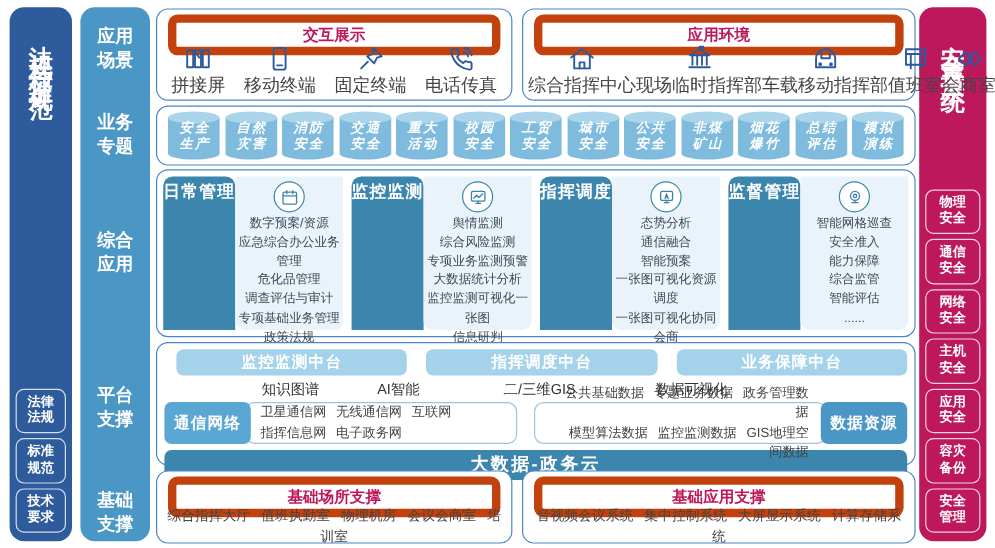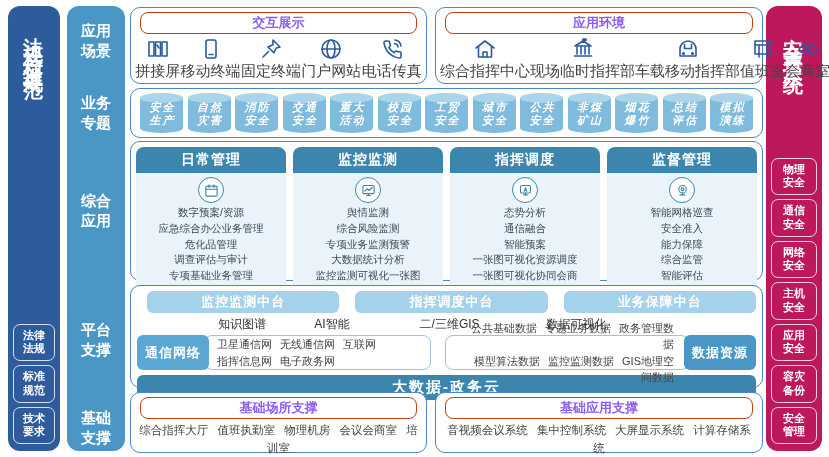--- a/index.html
+++ b/index.html
@@ -20,22 +20,22 @@
 
   
   .col-cat{position:absolute;left:67px;top:6px;width:58px;height:445px;background:#4a96c5;border-radius:12px;}
   .cat{position:absolute;left:0;width:100%;text-align:center;color:#fff;font-weight:bold;
     font-size:15px;line-height:1.35;transform:translateY(-50%);}
   .cat span{display:inline-block;width:34px;}
   .cat0{top:35px}.cat1{top:107px}.cat2{top:205px}.cat3{top:334px}.cat4{top:422px}
 
   
   .panel{border:1.5px solid #4a86c8;border-radius:10px;background:#fff;position:relative;box-sizing:border-box;}
-  .pill-head{position:absolute;top:4px;left:9px;right:9px;height:20px;border:1px solid #c2410c;
-    border-radius:8px;text-align:center;font-weight:bold;color:#8b5cf6;font-size:13px;line-height:20px;background:#fff;}
+  .pill-head{position:absolute;top:4px;left:9px;right:9px;height:20px;border:7px solid #c2410c;
+    border-radius:8px;text-align:center;font-weight:bold;color:#be185d;font-size:13px;line-height:20px;background:#fff;}
 
   
   .row1{position:absolute;left:130px;top:7px;width:633px;height:77px;display:flex;gap:8px;}
   .p-left{width:297px;} .p-right{flex:1;}
   .icon-row{position:absolute;top:29px;left:4px;right:4px;bottom:3px;display:flex;
     justify-content:space-around;align-items:flex-start;}
   .icon-item{display:flex;flex-direction:column;align-items:center;gap:1px;}
   .icon-item svg{width:24px;height:24px;stroke:#2d5a9e;fill:none;stroke-width:1.6;
     stroke-linecap:round;stroke-linejoin:round;}
   .icon-label{font-size:15px;color:#444;white-space:nowrap;}
@@ -48,21 +48,21 @@
   .cyl .cm{position:absolute;top:5px;bottom:5px;left:0;right:0;background:#7fbbdc;}
   .cyl .ct{position:absolute;top:0;left:0;right:0;height:10px;border-radius:50%;background:#a9d4ea;}
   .cyl .cb{position:absolute;bottom:0;left:0;right:0;height:10px;border-radius:50%;background:#7fbbdc;}
   .cyl span{position:absolute;inset:0;z-index:1;display:flex;align-items:center;justify-content:center;
     color:#fff;font-size:11px;font-weight:bold;line-height:1.2;letter-spacing:2px;
     text-align:center;padding:2px 0 0 2px;width:38px;margin:0 auto;font-style:italic;}
 
   
   .row3{position:absolute;left:130px;top:141px;width:633px;height:140px;border:1.5px solid #4a86c8;
     border-radius:10px;padding:5px;box-sizing:border-box;display:flex;gap:7px;background:#fff;}
-  .app-card{flex:1;display:flex;flex-direction:column;}
+  .app-card{flex:1;display:flex;flex-direction:row;}
   .app-head{background:#3c86ae;color:#fff;font-weight:bold;font-size:14px;text-align:center;
     padding:4px 0;border-radius:8px 8px 0 0;letter-spacing:1px;}
   .app-body{background:#e9f3f9;border-radius:0 0 8px 8px;flex:1;padding:2px 2px 3px;text-align:center;}
   .app-circle{width:24px;height:24px;margin:2px auto 2px;background:#fff;border:1.5px solid #3c86ae;
     border-radius:50%;display:flex;align-items:center;justify-content:center;}
   .app-circle svg{width:15px;height:15px;stroke:#3c86ae;fill:none;stroke-width:1.8;
     stroke-linecap:round;stroke-linejoin:round;}
   .app-items div{font-size:10.5px;color:#3a4a5a;line-height:1.5;}
 
   
@@ -149,28 +149,20 @@
         </div>
         <div class="icon-item">
           <svg viewBox="0 0 24 24">
               <path d="M14 3l7 7-3.8 1-2.4 4.8L9 10l4.9-2.3z"></path>
               <line x1="9.5" y1="14.5" x2="4" y2="20"></line>
             </svg>
           <span class="icon-label">固定终端</span>
         </div>
         <div class="icon-item">
           <svg viewBox="0 0 24 24">
-              <circle cx="12" cy="12" r="9"></circle>
-              <ellipse cx="12" cy="12" rx="4" ry="9"></ellipse>
-              <line x1="3" y1="12" x2="21" y2="12"></line>
-            </svg>
-          <span class="icon-label">门户网站</span>
-        </div>
-        <div class="icon-item">
-          <svg viewBox="0 0 24 24">
               <path d="M21 16.9v2.5a1.6 1.6 0 0 1-1.8 1.6 17 17 0 0 1-7.4-2.6 16.6 16.6 0 0 1-5.1-5.1A17 17 0 0 1 4 5.8 1.6 1.6 0 0 1 5.6 4h2.5a1.6 1.6 0 0 1 1.6 1.4 10.6 10.6 0 0 0 .6 2.4 1.6 1.6 0 0 1-.4 1.7l-1 1a13.6 13.6 0 0 0 5.1 5.1l1-1a1.6 1.6 0 0 1 1.7-.4 10.6 10.6 0 0 0 2.4.6A1.6 1.6 0 0 1 21 16.9z"></path>
               <path d="M14.5 6.5a4 4 0 0 1 3.5 3.5"></path>
               <path d="M15 3a7 7 0 0 1 6 6"></path>
             </svg>
           <span class="icon-label">电话传真</span>
         </div>
       </div>
     </div>
     <div class="panel p-right">
       <div class="pill-head">应用环境</div>

